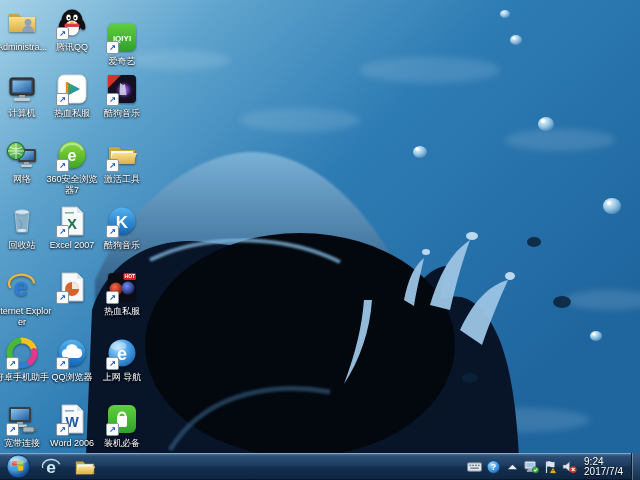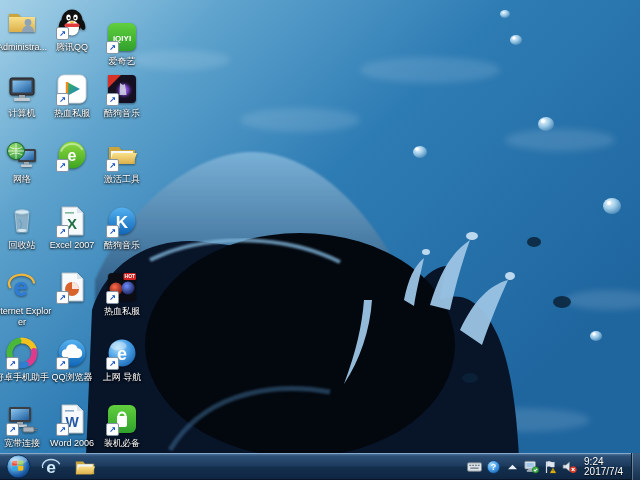--- a/index.html
+++ b/index.html
@@ -235,20 +235,21 @@
           <path d="M2 12h16M10 4v16M4 8c4 2.5 8 2.5 12 0M4 16c4-2.5 8-2.5 12 0" stroke="rgba(255,255,255,.7)" fill="none" stroke-width="1"></path>
         </svg></div>
       <div class="lbl">网络</div>
     </div>
     <div class="dicon" style="left: 42px; top: 138px;">
       <div class="art"><svg viewBox="0 0 32 32">
           <circle cx="16" cy="16" r="13.5" fill="url(#gGreen)"></circle>
           <path d="M5 12.5a12 12 0 0 1 21.5-1.5" stroke="rgba(255,255,255,.45)" fill="none" stroke-width="2"></path>
           <text x="16" y="22" font-size="16" font-weight="bold" fill="#fff" text-anchor="middle" font-family="Liberation Sans, sans-serif">e</text>
         </svg><div class="sc">↗</div></div>
+      <div class="lbl">360安全浏览器7</div>
     </div>
     <div class="dicon" style="left: 92px; top: 138px;">
       <div class="art"><svg viewBox="0 0 32 32">
           <path d="M3 8h10l2.5 3H29v14H3z" fill="#caa53d"></path>
           <rect x="5" y="12" width="22" height="11" fill="#f5f8fa"></rect>
           <path d="M3 25l4-11h24l-4 11z" fill="url(#gFold)"></path>
         </svg><div class="sc">↗</div></div>
       <div class="lbl">激活工具</div>
     </div>
     <div class="dicon" style="left: -8px; top: 204px;">

